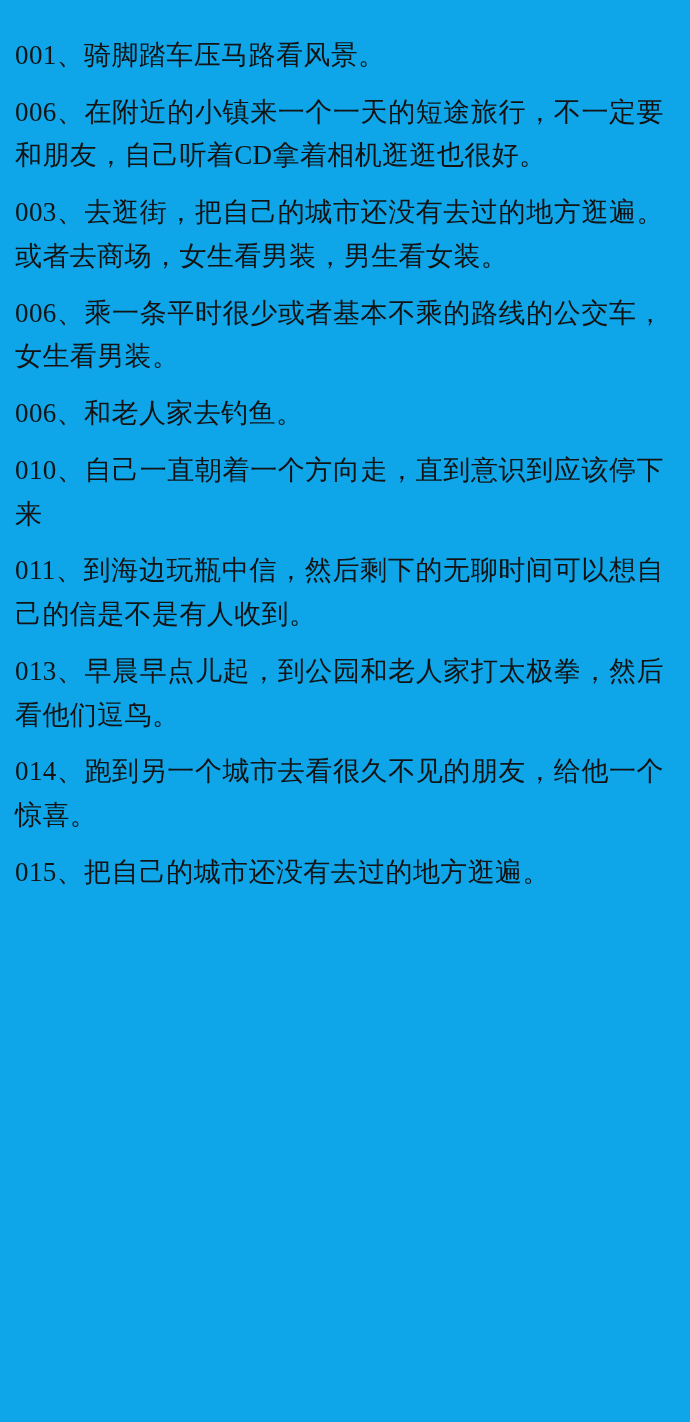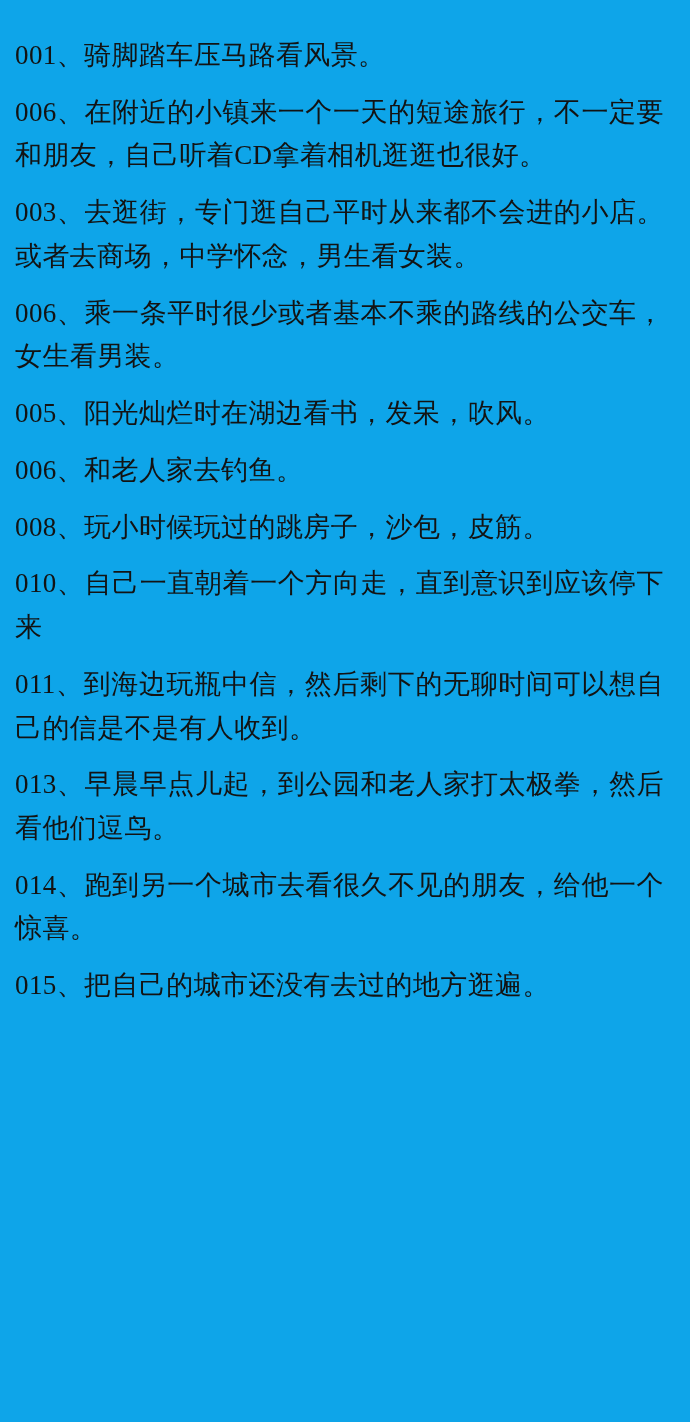--- a/index.html
+++ b/index.html
@@ -38,24 +38,22 @@
     margin-bottom: 12px;
   }
 </style>
 </head>
 <body>
 
 <div class="page">
   <div class="list">
     <p class="item"><span>001、</span><span>骑脚踏车压马路看风景。</span></p>
     <p class="item"><span>006、</span><span>在附近的小镇来一个一天的短途旅行，不一定要和朋友，自己听着CD拿着相机逛逛也很好。</span></p>
-    <p class="item"><span>003、</span><span>去逛街，专门逛自己平时从来都不会进的小店。或者去商场，中学怀念，男生看女装。</span></p>
+    <p class="item"><span>003、</span><span>去逛街，把自己的城市还没有去过的地方逛遍。或者去商场，女生看男装，男生看女装。</span></p>
     <p class="item"><span>006、</span><span>乘一条平时很少或者基本不乘的路线的公交车，女生看男装。</span></p>
-    <p class="item"><span>005、</span><span>阳光灿烂时在湖边看书，发呆，吹风。</span></p>
     <p class="item"><span>006、</span><span>和老人家去钓鱼。</span></p>
-    <p class="item"><span>008、</span><span>玩小时候玩过的跳房子，沙包，皮筋。</span></p>
     <p class="item"><span>010、</span><span>自己一直朝着一个方向走，直到意识到应该停下来</span></p>
     <p class="item"><span>011、</span><span>到海边玩瓶中信，然后剩下的无聊时间可以想自己的信是不是有人收到。</span></p>
     <p class="item"><span>013、</span><span>早晨早点儿起，到公园和老人家打太极拳，然后看他们逗鸟。</span></p>
     <p class="item"><span>014、</span><span>跑到另一个城市去看很久不见的朋友，给他一个惊喜。</span></p>
     <p class="item"><span>015、</span><span>把自己的城市还没有去过的地方逛遍。</span></p>
   </div>
 </div>
 
 </body></html>

